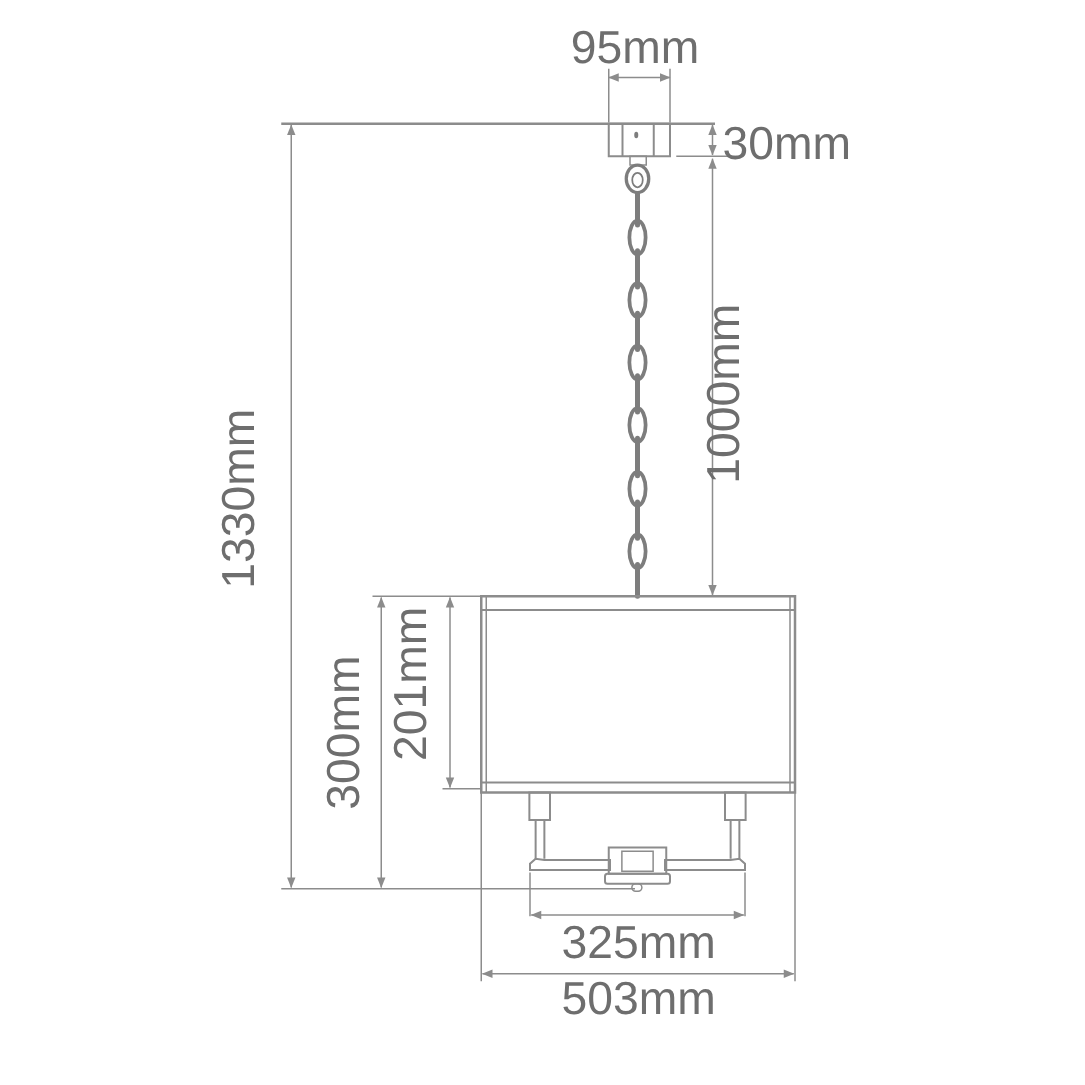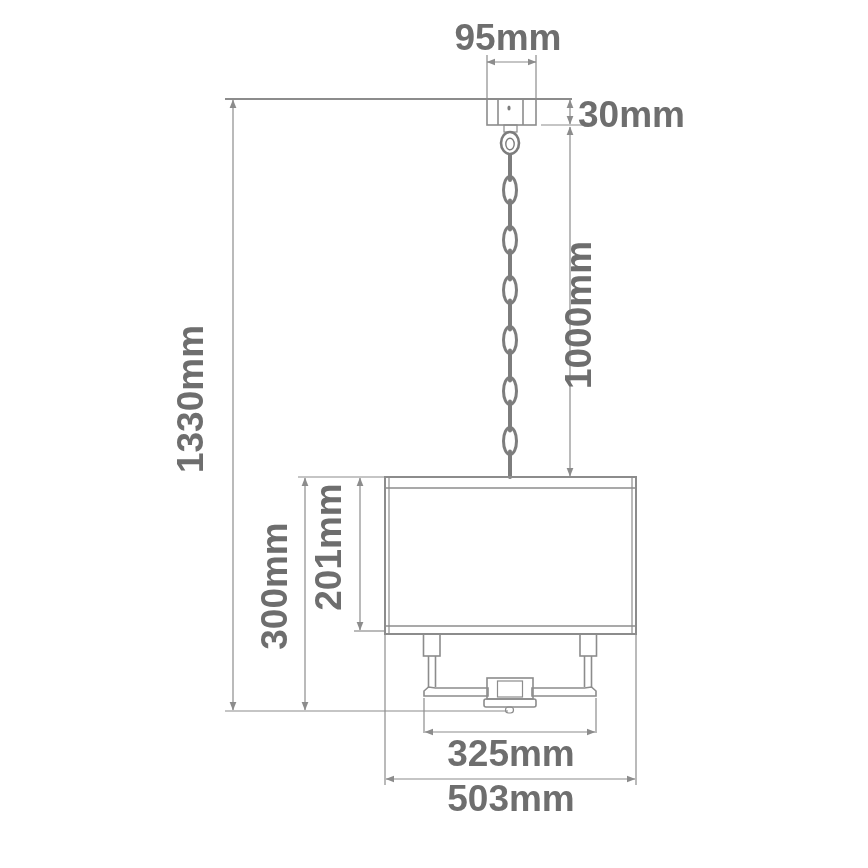--- a/index.html
+++ b/index.html
@@ -7,21 +7,21 @@
     --line-color:#8c8c8c;
     --text-color:#6e6e6e;
     --bg-color:#ffffff;
   }
   body{
     width:868px;height:868px;
     background:var(--bg-color);
     font-family:"Liberation Sans", sans-serif;
     position:relative;overflow:hidden;
   }
-  .stage{position:absolute;left:0;top:0;width:752px;height:868px;font-weight:bold;}
+  .stage{position:absolute;left:0;top:0;width:752px;height:868px;}
   svg{display:block;}
   .ln{stroke:var(--line-color);stroke-width:1.6;fill:none;}
   .ln-thin{stroke:var(--line-color);stroke-width:1.2;fill:none;}
   .ln-thick{stroke:var(--line-color);stroke-width:2;fill:none;}
   .chain{stroke:#7d7d7d;fill:none;}
   .dimtxt{
     fill:var(--text-color);
     font-family:"Liberation Sans", sans-serif;
     font-size:37px;
   }

